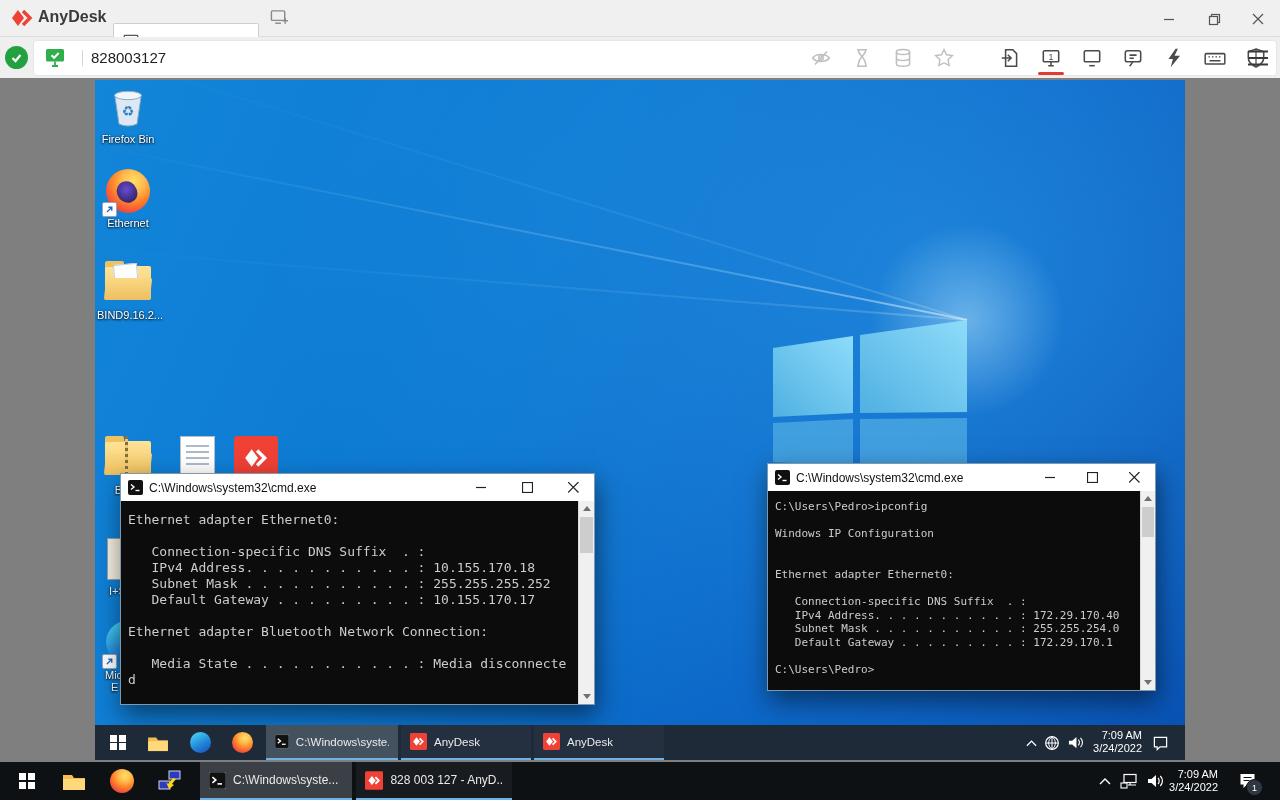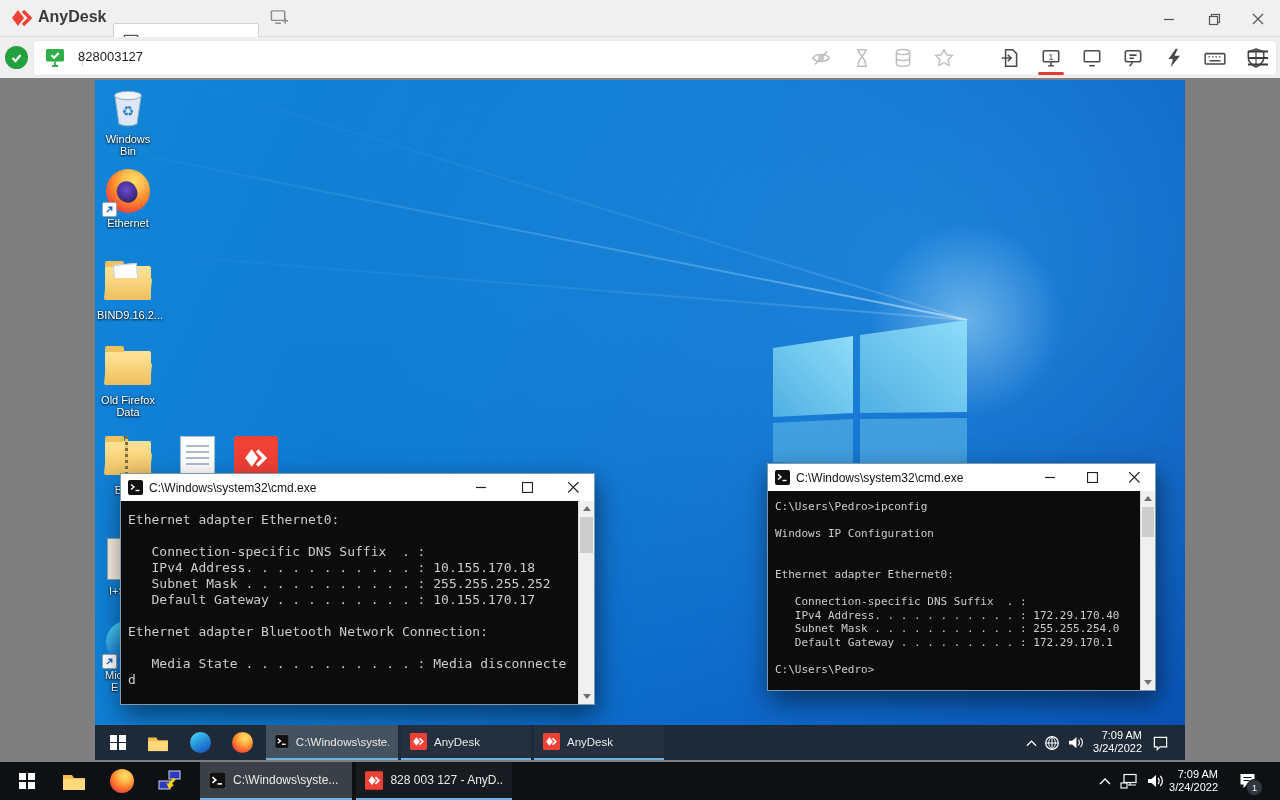--- a/index.html
+++ b/index.html
@@ -8,21 +8,21 @@
 
   
   .titlebar{left:0;top:0;width:1280px;height:36px;background:#f0f0f0;border-bottom:1px solid #dcdcdc;}
   .app-name{left:38px;top:8px;font-size:16px;font-weight:bold;color:#3a3a3a;}
   .session-tab{left:113px;top:3px;width:146px;height:36px;background:#fff;border:1px solid #cfcfcf;border-radius:2px;display:flex;align-items:center;gap:7px;padding-left:9px;box-sizing:border-box;margin-top:20px;}
   .session-tab span{font-size:13px;color:#444;}
   .winctl{top:10px;width:30px;height:18px;display:flex;align-items:center;justify-content:center;}
   .toolbar{left:0;top:37px;width:1280px;height:41px;background:#efefef;border-bottom:1px solid #d8d8d8;}
   .tb-strip{left:34px;top:41px;width:1242px;height:34px;background:#fff;border-radius:3px;box-shadow:0 0 2px rgba(0,0,0,.12);}
   .status-dot{left:5px;top:46px;width:23px;height:23px;border-radius:50%;background:#23a13f;display:flex;align-items:center;justify-content:center;}
-  .sess-id{left:78px;top:49px;font-size:13px;color:#222;}
+  .sess-id{left:91px;top:49px;font-size:15px;color:#222;}
   .tb-sep{left:82px;top:50px;width:1px;height:16px;background:#d5d5d5;}
   .tbicons{left:806px;top:41px;height:34px;display:flex;align-items:center;gap:11px;}
   .tbi{width:30px;height:30px;display:flex;align-items:center;justify-content:center;color:#4a4a4a;position:relative;}
   .tbi.dis{color:#bfbfbf;}
   .tbi.active-mon:after{content:'';position:absolute;left:2px;right:2px;bottom:-2px;height:3px;background:#e03c31;border-radius:2px;}
 
   
   .viewer{left:0;top:78px;width:1280px;height:684px;background:#7f7f7f;}
   .rscreen{left:95px;top:80px;width:1090px;height:680px;overflow:hidden;
     background:radial-gradient(ellipse 950px 720px at 78% 28%,rgba(45,155,232,.55),rgba(45,155,232,0) 70%),
@@ -232,21 +232,21 @@
     </svg>
 
     <div class="abs dicon" style="left:2px;top:4px;">
       <div class="icwrap">
         <svg width="46" height="46" viewBox="0 0 46 46">
             <path d="M10 13l4 27q9 4 18 0l4-27" fill="#dce9f5" stroke="#8fa6ba"></path>
             <ellipse cx="23" cy="11.5" rx="13.5" ry="4.2" fill="#eef5fb" stroke="#8fa6ba"></ellipse>
             <text x="23" y="32" font-size="14" text-anchor="middle" fill="#2f7cc4">♻</text>
           </svg>
       </div>
-      <div class="dlabel">Windows Bin</div>
+      <div class="dlabel">Firefox Bin</div>
     </div>
 
     <div class="abs dicon" style="left:2px;top:88px;">
       <div class="icwrap">
           <div class="ff-ball"></div>
         <span class="shortcut">
             <svg width="9" height="9" viewBox="0 0 12 12">
               <path d="M2.5 9.5L9 3M4.5 3H9v4.5" fill="none" stroke="#1e62c8" stroke-width="1.8"></path>
             </svg>
           </span>
@@ -257,28 +257,20 @@
     <div class="abs dicon" style="left:2px;top:180px;">
       <div class="icwrap">
           <div class="folder">
             <span class="paper"></span>
             <span class="front"></span>
           </div>
         </div>
       <div class="dlabel">BIND9.16.2...</div>
     </div>
 
-    <div class="abs dicon" style="left:2px;top:265px;">
-      <div class="icwrap">
-          <div class="folder">
-            <span class="front"></span>
-          </div>
-        </div>
-      <div class="dlabel">Old Firefox Data</div>
-    </div>
 
     <div class="abs dicon" style="left:2px;top:355px;">
       <div class="icwrap">
           <div class="folder">
             <span class="front"></span>
             <span class="zip"></span>
           </div>
         </div>
       <div class="dlabel">BIND</div>
     </div>

